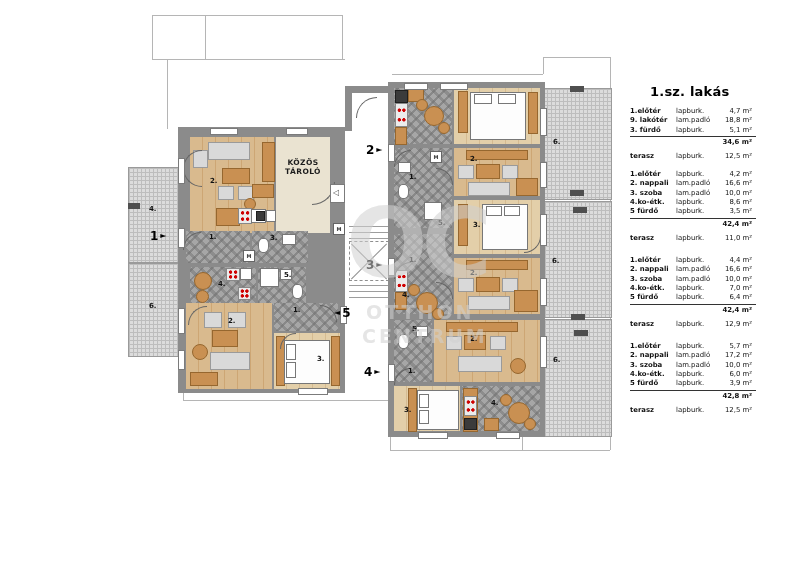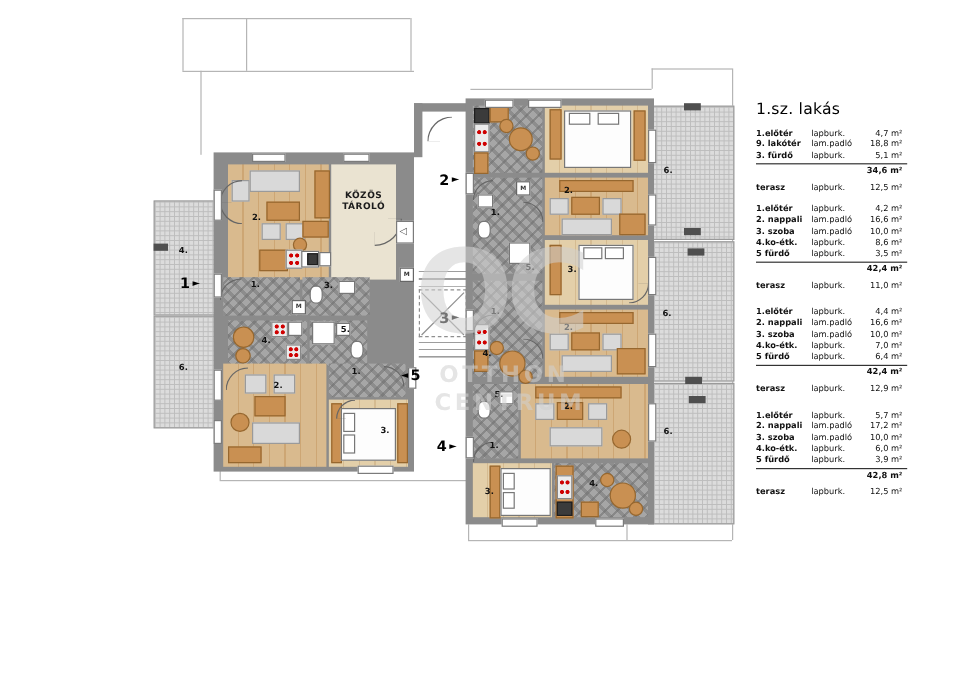--- a/index.html
+++ b/index.html
@@ -55,21 +55,21 @@
   .xbox:before,.xbox:after{content:"";position:absolute;left:-6px;right:-6px;top:50%;
     height:1px;background:#8f8f8f;}
   .xbox:before{transform:rotate(45deg);} .xbox:after{transform:rotate(-45deg);}
   
   .wm{color:#d0d0d0;opacity:.55;z-index:40;pointer-events:none;font-weight:bold;line-height:1;}
   .wmlogo{font-size:96px;letter-spacing:-6px;}
   .wmtxt{font-size:19px;letter-spacing:3px;}
   
   .legend{left:630px;top:84px;width:140px;}
   .ls{position:absolute;left:0;width:126px;}
-  .ls-title{font-size:13px;font-weight:normal;color:#000;letter-spacing:.2px;margin-bottom:8px;}
+  .ls-title{font-size:13px;font-weight:bold;color:#000;letter-spacing:.2px;margin-bottom:8px;margin-left:20px;}
   .lrow{display:flex;font-size:6.9px;color:#111;line-height:1.35;}
   .ln{width:46px;font-weight:bold;}
   .lm{width:42px;}
   .lv{width:34px;text-align:right;}
   .ltot{border-top:1px solid #333;margin-top:1px;padding-top:1px;}
   .ltot .lv{font-weight:bold;}
   .lter{margin-top:5px;}
   .lter .ln{font-weight:bold;}
 </style>
 </head>

